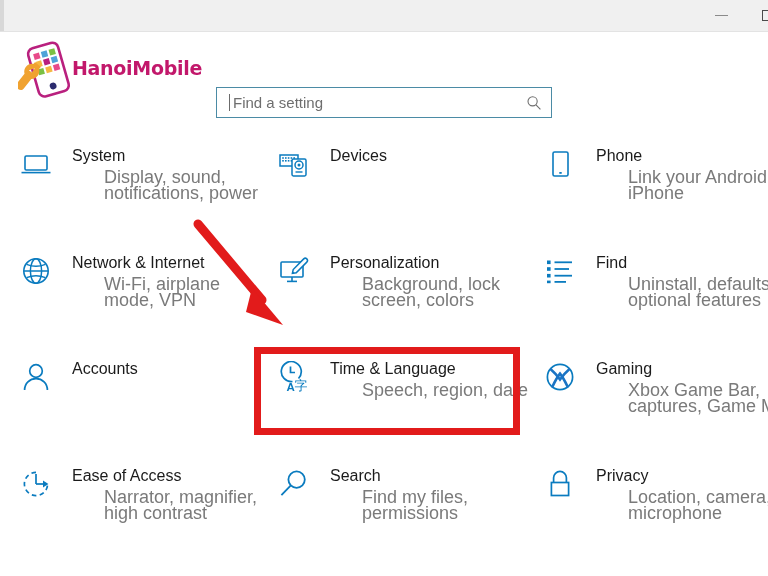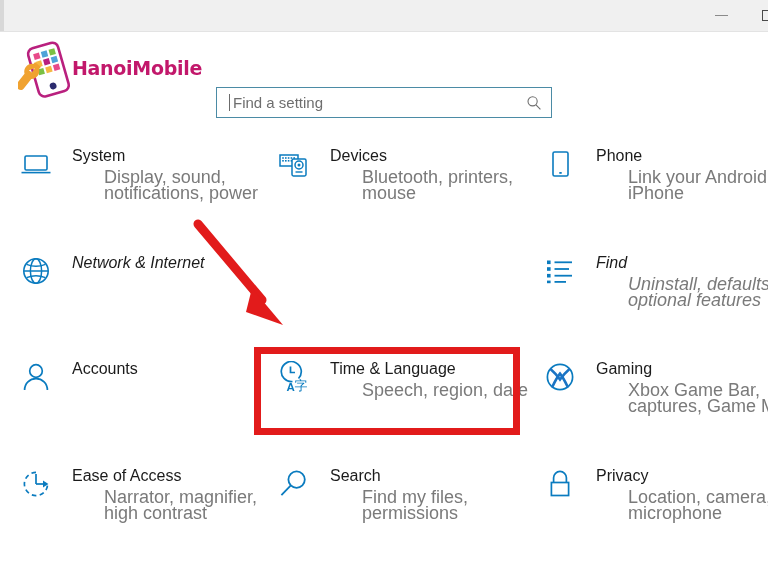--- a/index.html
+++ b/index.html
@@ -173,21 +173,21 @@
     line-height: 16px;
     margin-left: 32px;
   }
 
   
   .col0 { left: 0px; }
   .col1 { left: 258px; }
   .col2 { left: 524px; }
   
   .row0 { top: 0px; }
-  .row1 { top: 107px; font-style: italic; }
+  .row1 { top: 107px; }
   .row2 { top: 213px; }
   .row3 { top: 320px; }
 
   
   .col2 .tile-sub { width: 180px; }
 
   
   #annotations {
     position: absolute;
     left: 0; top: 0;
@@ -295,21 +295,20 @@
             <rect x="9.8" y="12" width="1.6" height="1.6"></rect>
             <rect x="12.6" y="12" width="1.6" height="1.6"></rect>
           </g>
           <rect x="14" y="11" width="14" height="17" rx="1.4" fill="#ffffff" stroke="#0a7bbf" stroke-width="1.5"></rect>
           <circle cx="21" cy="17" r="4" fill="none" stroke="#0a7bbf" stroke-width="1.5"></circle>
           <circle cx="21" cy="17" r="1.5" fill="#0a7bbf"></circle>
           <line x1="17.5" y1="24" x2="24.5" y2="24" stroke="#0a7bbf" stroke-width="1.4"></line>
         </svg>
       </div>
       <div class="tile-title">Devices</div>
-      <div class="tile-sub">Bluetooth, printers, mouse</div>
     </div>
 
     <div class="tile col2 row0">
       <div class="tile-icon">
         <svg width="32" height="32" viewBox="0 0 32 32" xmlns="http://www.w3.org/2000/svg">
           <rect x="9" y="4" width="15" height="24" rx="1.6" fill="none" stroke="#0a7bbf" stroke-width="1.6"></rect>
           <rect x="15.3" y="24" width="2.4" height="1.8" fill="#0a7bbf"></rect>
         </svg>
       </div>
       <div class="tile-title">Phone</div>
@@ -320,22 +319,37 @@
       <div class="tile-icon">
         <svg width="32" height="32" viewBox="0 0 32 32" xmlns="http://www.w3.org/2000/svg">
           <circle cx="16" cy="16" r="12.2" fill="none" stroke="#0a7bbf" stroke-width="1.6"></circle>
           <ellipse cx="16" cy="16" rx="5.6" ry="12.2" fill="none" stroke="#0a7bbf" stroke-width="1.5"></ellipse>
           <line x1="4" y1="16" x2="28" y2="16" stroke="#0a7bbf" stroke-width="1.5"></line>
           <path d="M6.6 9.4 Q16 13.2 25.4 9.4" fill="none" stroke="#0a7bbf" stroke-width="1.4"></path>
           <path d="M6.6 22.6 Q16 18.8 25.4 22.6" fill="none" stroke="#0a7bbf" stroke-width="1.4"></path>
         </svg>
       </div>
       <div class="tile-title">Network &amp; Internet</div>
-    </div>
-
+      <div class="tile-sub">Wi-Fi, airplane mode, VPN</div>
+    </div>
+
+    <div class="tile col1 row1">
+      <div class="tile-icon">
+        <svg width="32" height="32" viewBox="0 0 32 32" xmlns="http://www.w3.org/2000/svg">
+          <rect x="3" y="7" width="22" height="15" rx="1" fill="none" stroke="#0a7bbf" stroke-width="1.6"></rect>
+          <line x1="14" y1="22" x2="14" y2="26" stroke="#0a7bbf" stroke-width="1.6"></line>
+          <line x1="9" y1="26.4" x2="19" y2="26.4" stroke="#0a7bbf" stroke-width="1.6"></line>
+          <path d="M28.6 3.6 c1.3 1.3 1.3 2.4 0.2 3.5 l-10.6 10.6 l-3.8 0.7 l0.8 -3.9 l10.5 -10.6
+                   c1.1 -1.1 2 -1 2.9 -0.3 z" fill="#ffffff" stroke="#0a7bbf" stroke-width="1.5"></path>
+          <path d="M14.4 18.4 l2.1 -0.4 l-1.6 -1.6 z" fill="#0a7bbf"></path>
+        </svg>
+      </div>
+      <div class="tile-title">Personalization</div>
+      <div class="tile-sub">Background, lock screen, colors</div>
+    </div>
 
     <div class="tile col2 row1">
       <div class="tile-icon">
         <svg width="32" height="32" viewBox="0 0 32 32" xmlns="http://www.w3.org/2000/svg">
           <g fill="#0a7bbf">
             <rect x="3" y="5.5" width="3.6" height="3.6"></rect>
             <rect x="3" y="12.2" width="3.6" height="3.6"></rect>
             <rect x="3" y="18.9" width="3.6" height="3.6"></rect>
             <rect x="3" y="25.6" width="3.6" height="2.6"></rect>
           </g>

